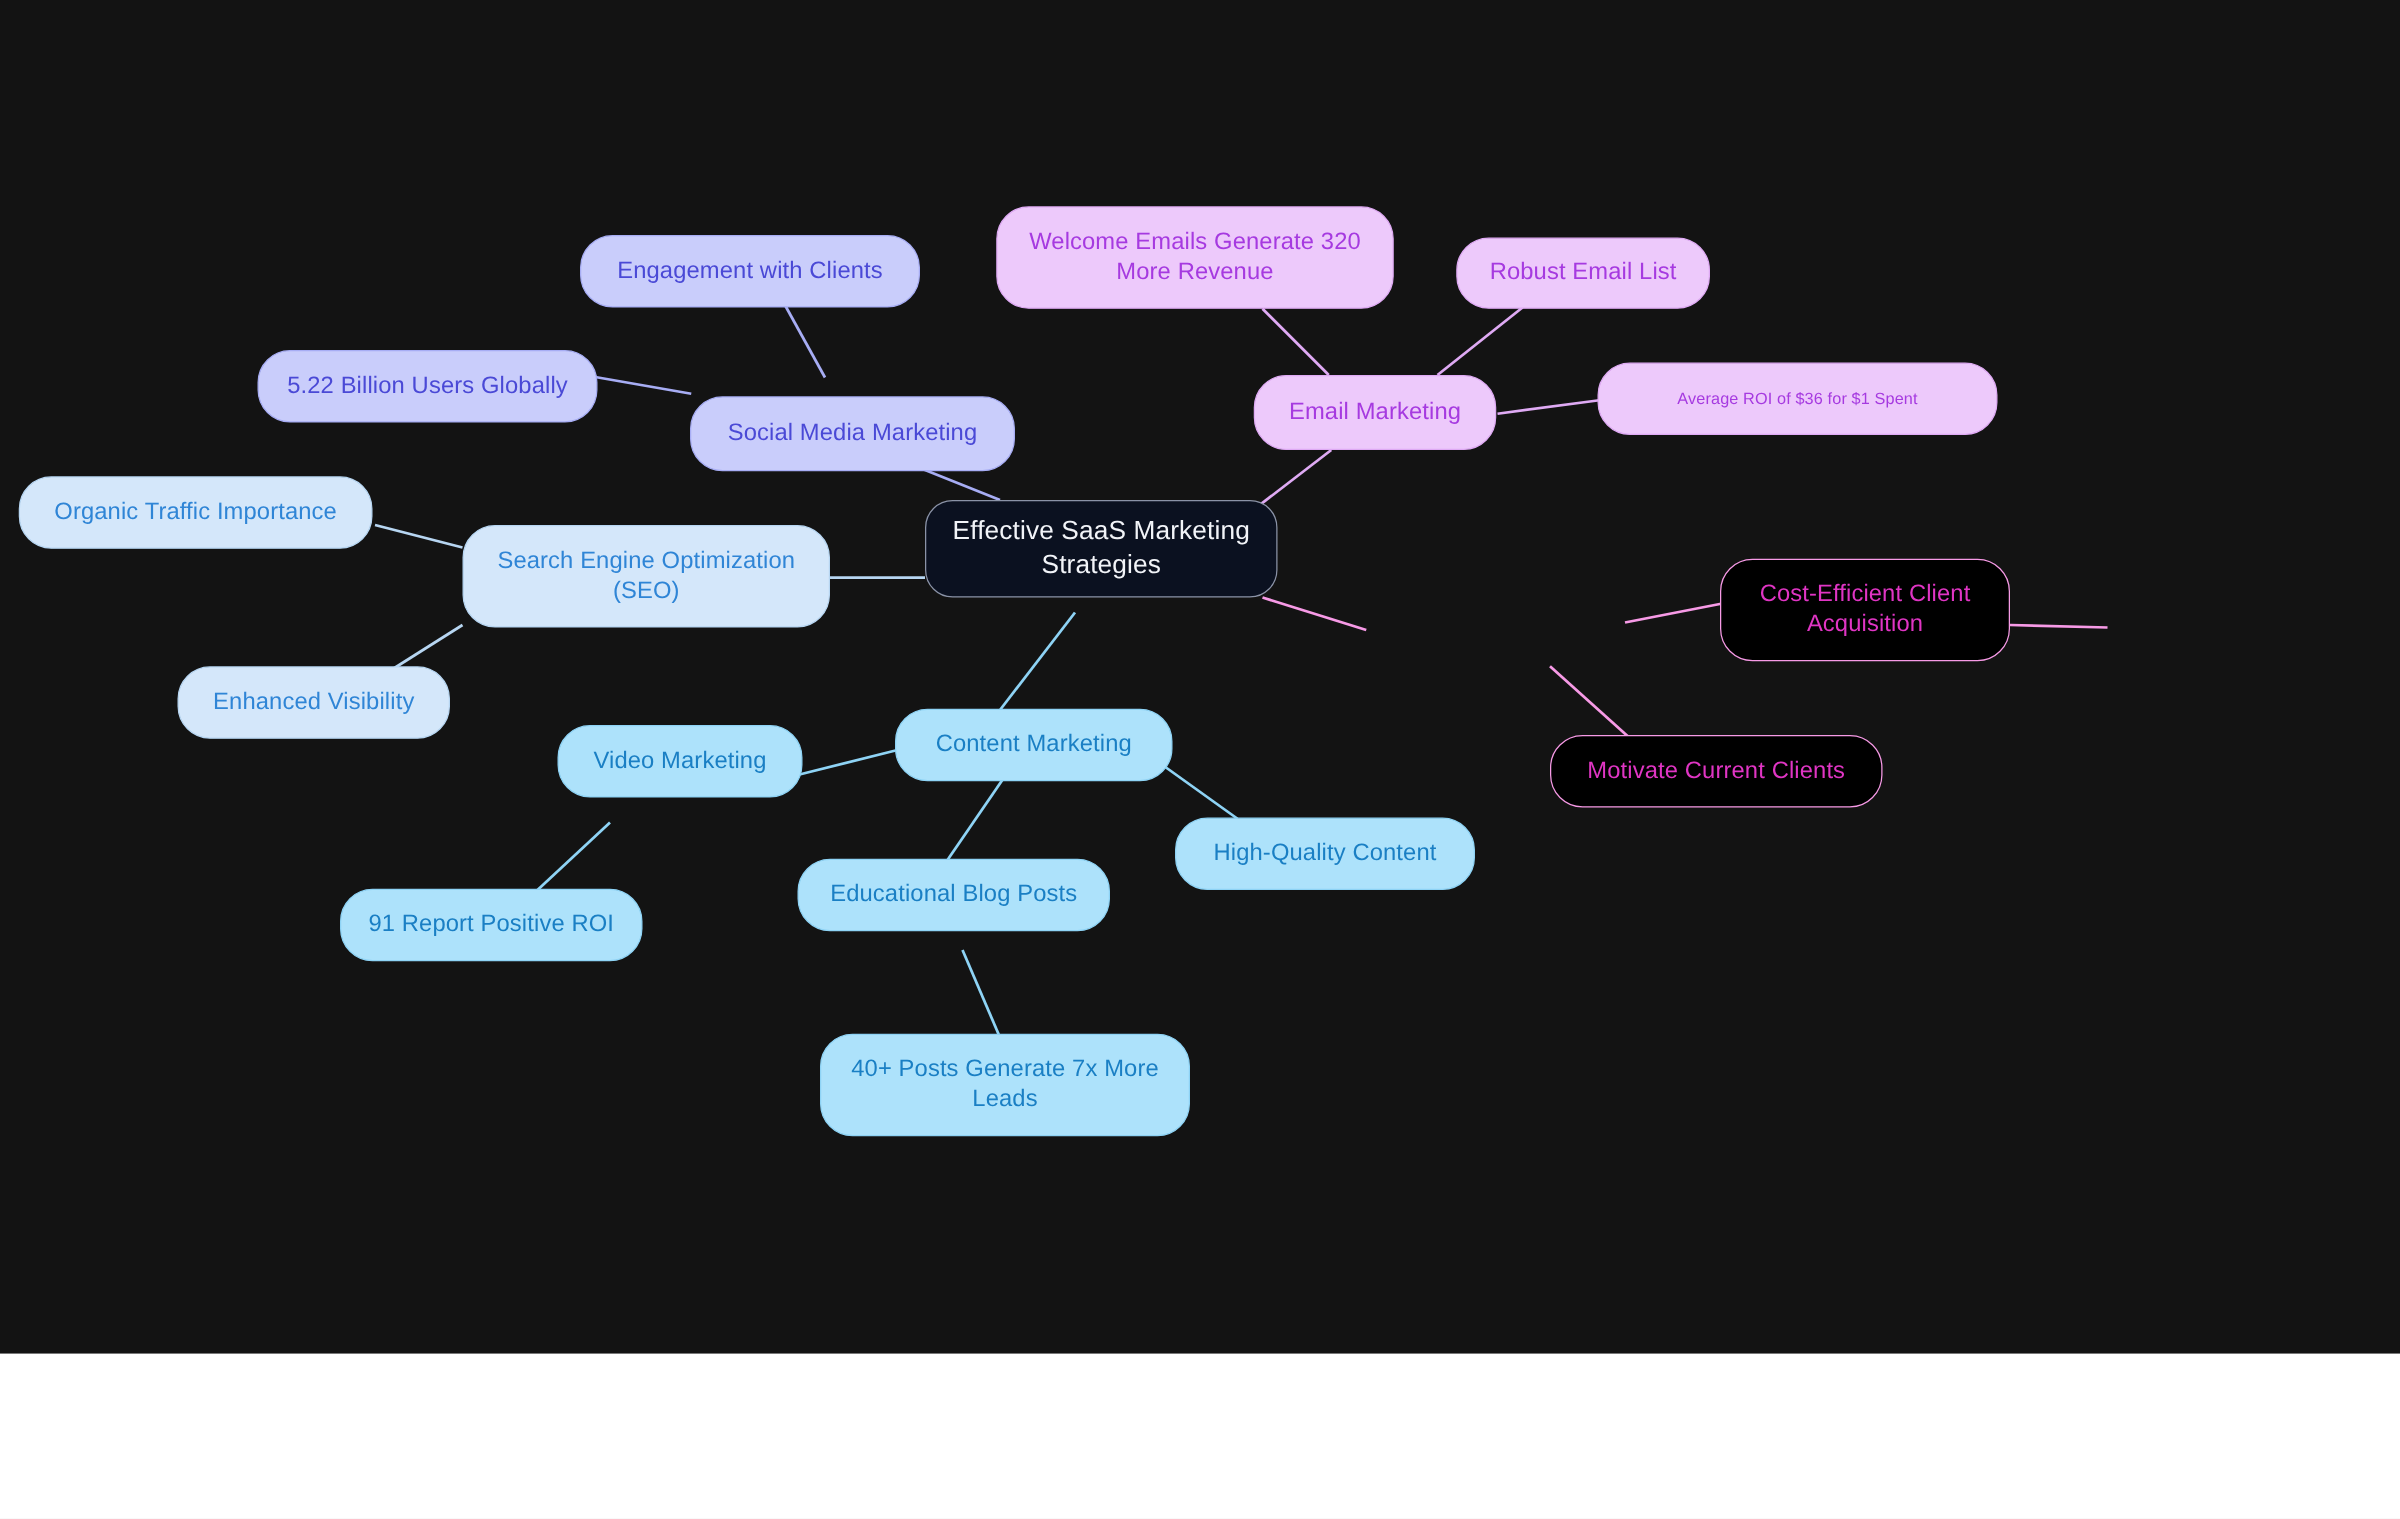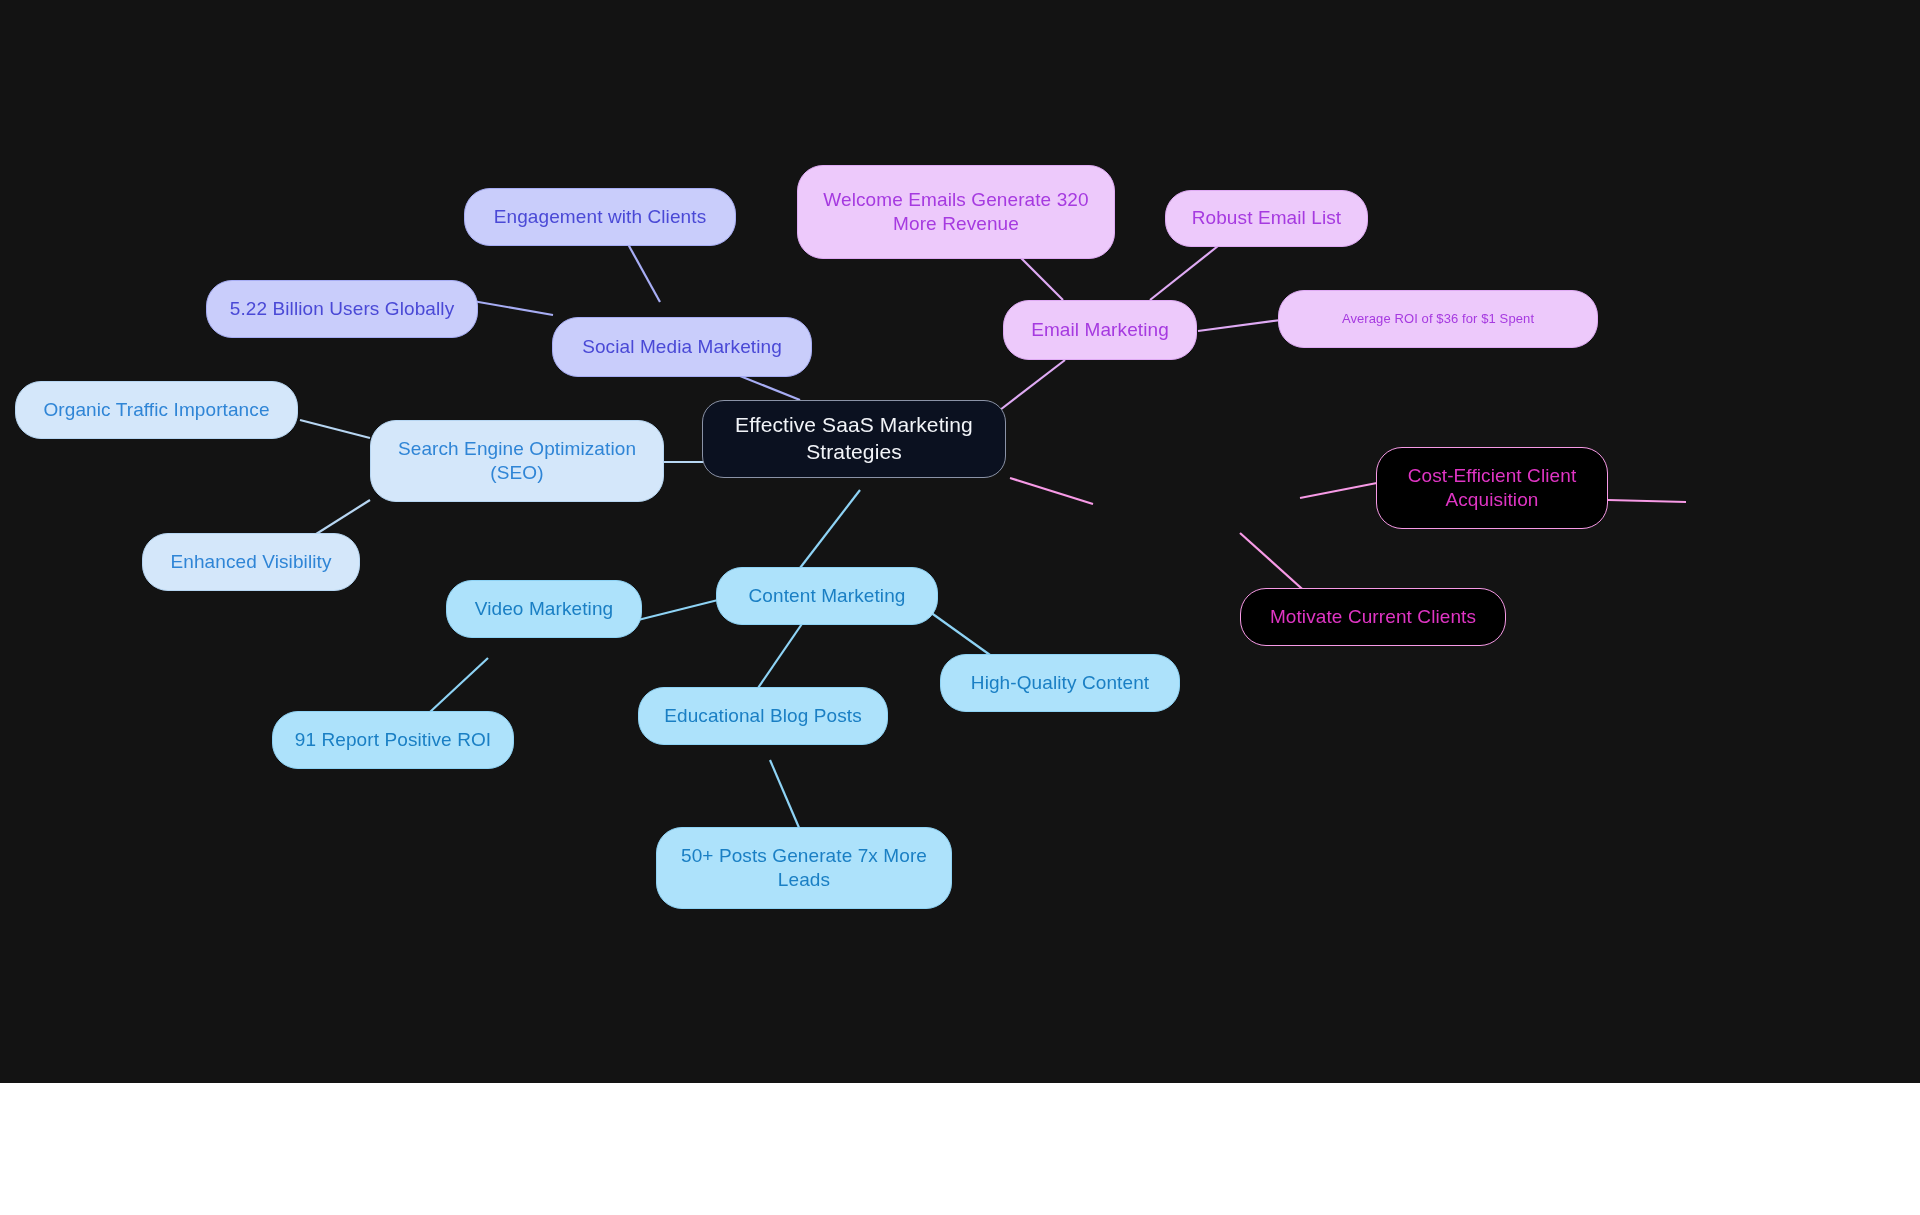--- a/index.html
+++ b/index.html
@@ -115,48 +115,48 @@
 
       <path d="M 1240 533 L 1310 596" stroke="#f79ae6" stroke-width="2.2" fill="none"></path>
     </svg>
 
     <div class="node c-periwinkle b" style="left:464px; top:168px; width:272px; height:58px; font-size:19px;">Engagement with Clients</div>
 
     <div class="node c-periwinkle b" style="left:206px; top:260px; width:272px; height:58px; font-size:19px;">5.22 Billion Users Globally</div>
 
     <div class="node c-periwinkle b" style="left:552px; top:297px; width:260px; height:60px; font-size:19px;">Social Media Marketing</div>
 
-    <div class="node c-violet b" style="left:797px; top:165px; width:318px; height:94px; font-size:19px;text-align:center;">Welcome Emails Generate 320
+    <div class="node c-violet b" style="left:797px; top:165px; width:318px; height:82px; font-size:19px;text-align:center;">Welcome Emails Generate 320
 More Revenue</div>
 
     <div class="node c-violet b" style="left:1165px; top:190px; width:203px; height:57px; font-size:19px;">Robust Email List</div>
 
     <div class="node c-violet b" style="left:1278px; top:290px; width:320px; height:58px; font-size:13px;">Average ROI of $36 for $1 Spent</div>
 
     <div class="node c-violet b" style="left:1003px; top:300px; width:194px; height:60px; font-size:19px;">Email Marketing</div>
 
-    <div class="node n-root" style="left:702px; top:400px; width:304px; height:78px;">Effective SaaS Marketing
+    <div class="node n-root" style="left:740px; top:400px; width:282px; height:78px;">Effective SaaS Marketing
 Strategies</div>
 
     <div class="node c-paleblue b" style="left:15px; top:381px; width:283px; height:58px; font-size:19px;">Organic Traffic Importance</div>
 
     <div class="node c-paleblue b" style="left:142px; top:533px; width:218px; height:58px; font-size:19px;">Enhanced Visibility</div>
 
     <div class="node c-paleblue b" style="left:370px; top:420px; width:294px; height:82px; font-size:19px;">Search Engine Optimization
 (SEO)</div>
 
     <div class="node c-sky b" style="left:716px; top:567px; width:222px; height:58px; font-size:19px;">Content Marketing</div>
 
     <div class="node c-sky b" style="left:446px; top:580px; width:196px; height:58px; font-size:19px;">Video Marketing</div>
 
     <div class="node c-sky b" style="left:272px; top:711px; width:242px; height:58px; font-size:19px;">91 Report Positive ROI</div>
 
     <div class="node c-sky b" style="left:638px; top:687px; width:250px; height:58px; font-size:19px;">Educational Blog Posts</div>
 
-    <div class="node c-sky b" style="left:656px; top:827px; width:296px; height:82px; font-size:19px;">50+ Posts Generate 7x More
+    <div class="node c-sky b" style="left:656px; top:827px; width:296px; height:82px; font-size:19px;">40+ Posts Generate 7x More
 Leads</div>
 
     <div class="node c-sky b" style="left:940px; top:654px; width:240px; height:58px; font-size:19px;">High-Quality Content</div>
 
 
     <div class="node c-pink b" style="left:1376px; top:447px; width:232px; height:82px; font-size:19px;">Cost-Efficient Client
 Acquisition</div>
 
 
     <div class="node c-pink b" style="left:1240px; top:588px; width:266px; height:58px; font-size:19px;">Motivate Current Clients</div>

